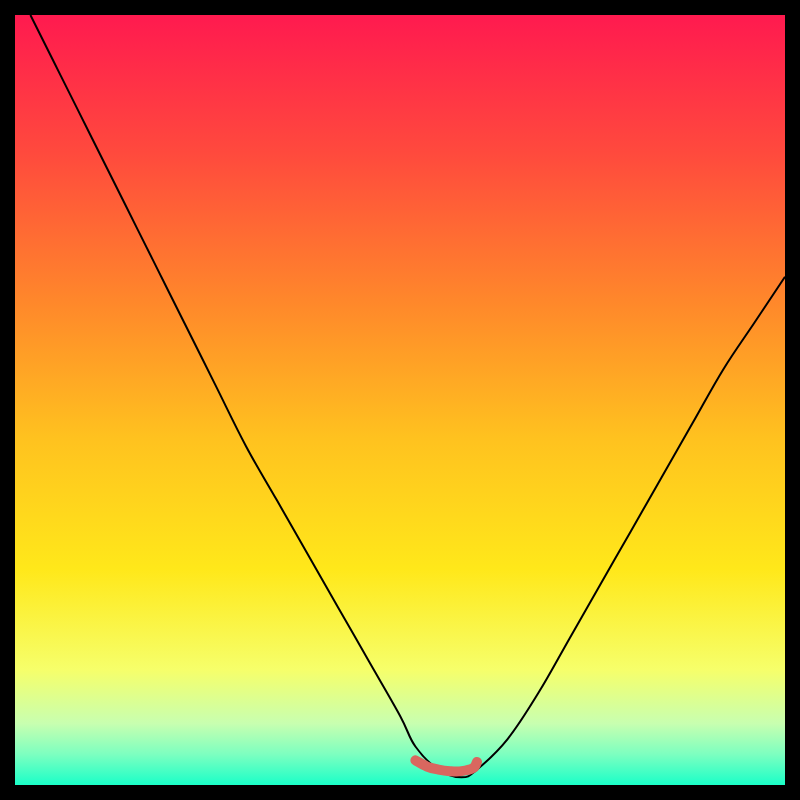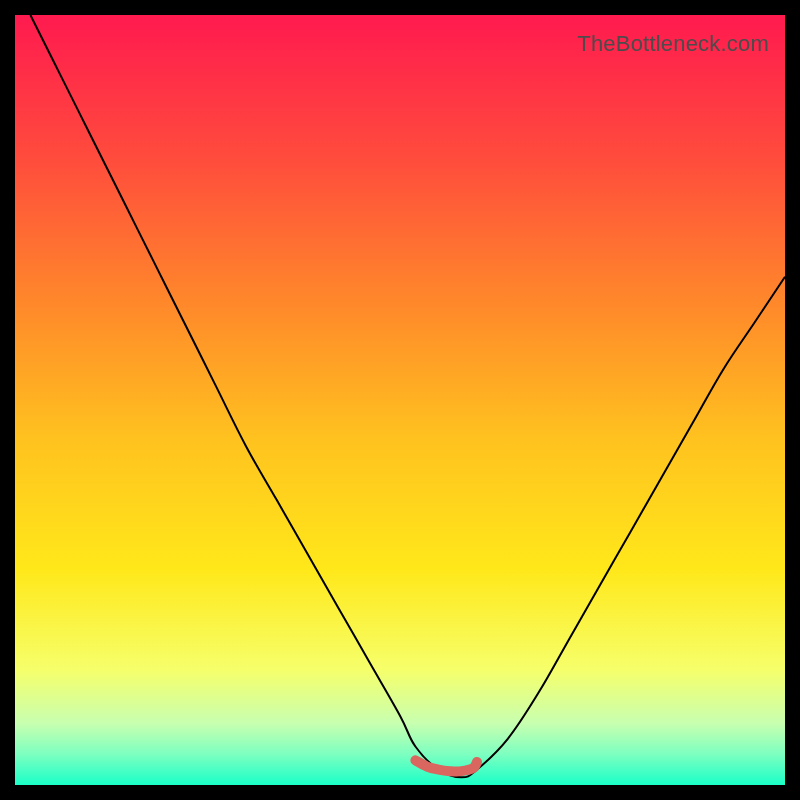--- a/index.html
+++ b/index.html
@@ -35,21 +35,20 @@
     width: 770px;
     height: 770px;
     z-index: 5;
   }
 </style>
 </head>
 <body>
 
 <div class="chart-container">
   <div class="plot-area">
-    <div class="watermark">TheBottleneck.com</div>
     <svg class="curve" viewBox="0 0 770 770" preserveAspectRatio="none">
       <defs>
         <linearGradient id="bg-grad" x1="0" y1="0" x2="0" y2="1">
             <stop offset="0%" stop-color="#ff1a4f"></stop>
             <stop offset="18%" stop-color="#ff4a3d"></stop>
             <stop offset="38%" stop-color="#ff8a2a"></stop>
             <stop offset="55.00000000000001%" stop-color="#ffc21f"></stop>
             <stop offset="72%" stop-color="#ffe81a"></stop>
             <stop offset="85%" stop-color="#f6ff6a"></stop>
             <stop offset="92%" stop-color="#c8ffb0"></stop>

